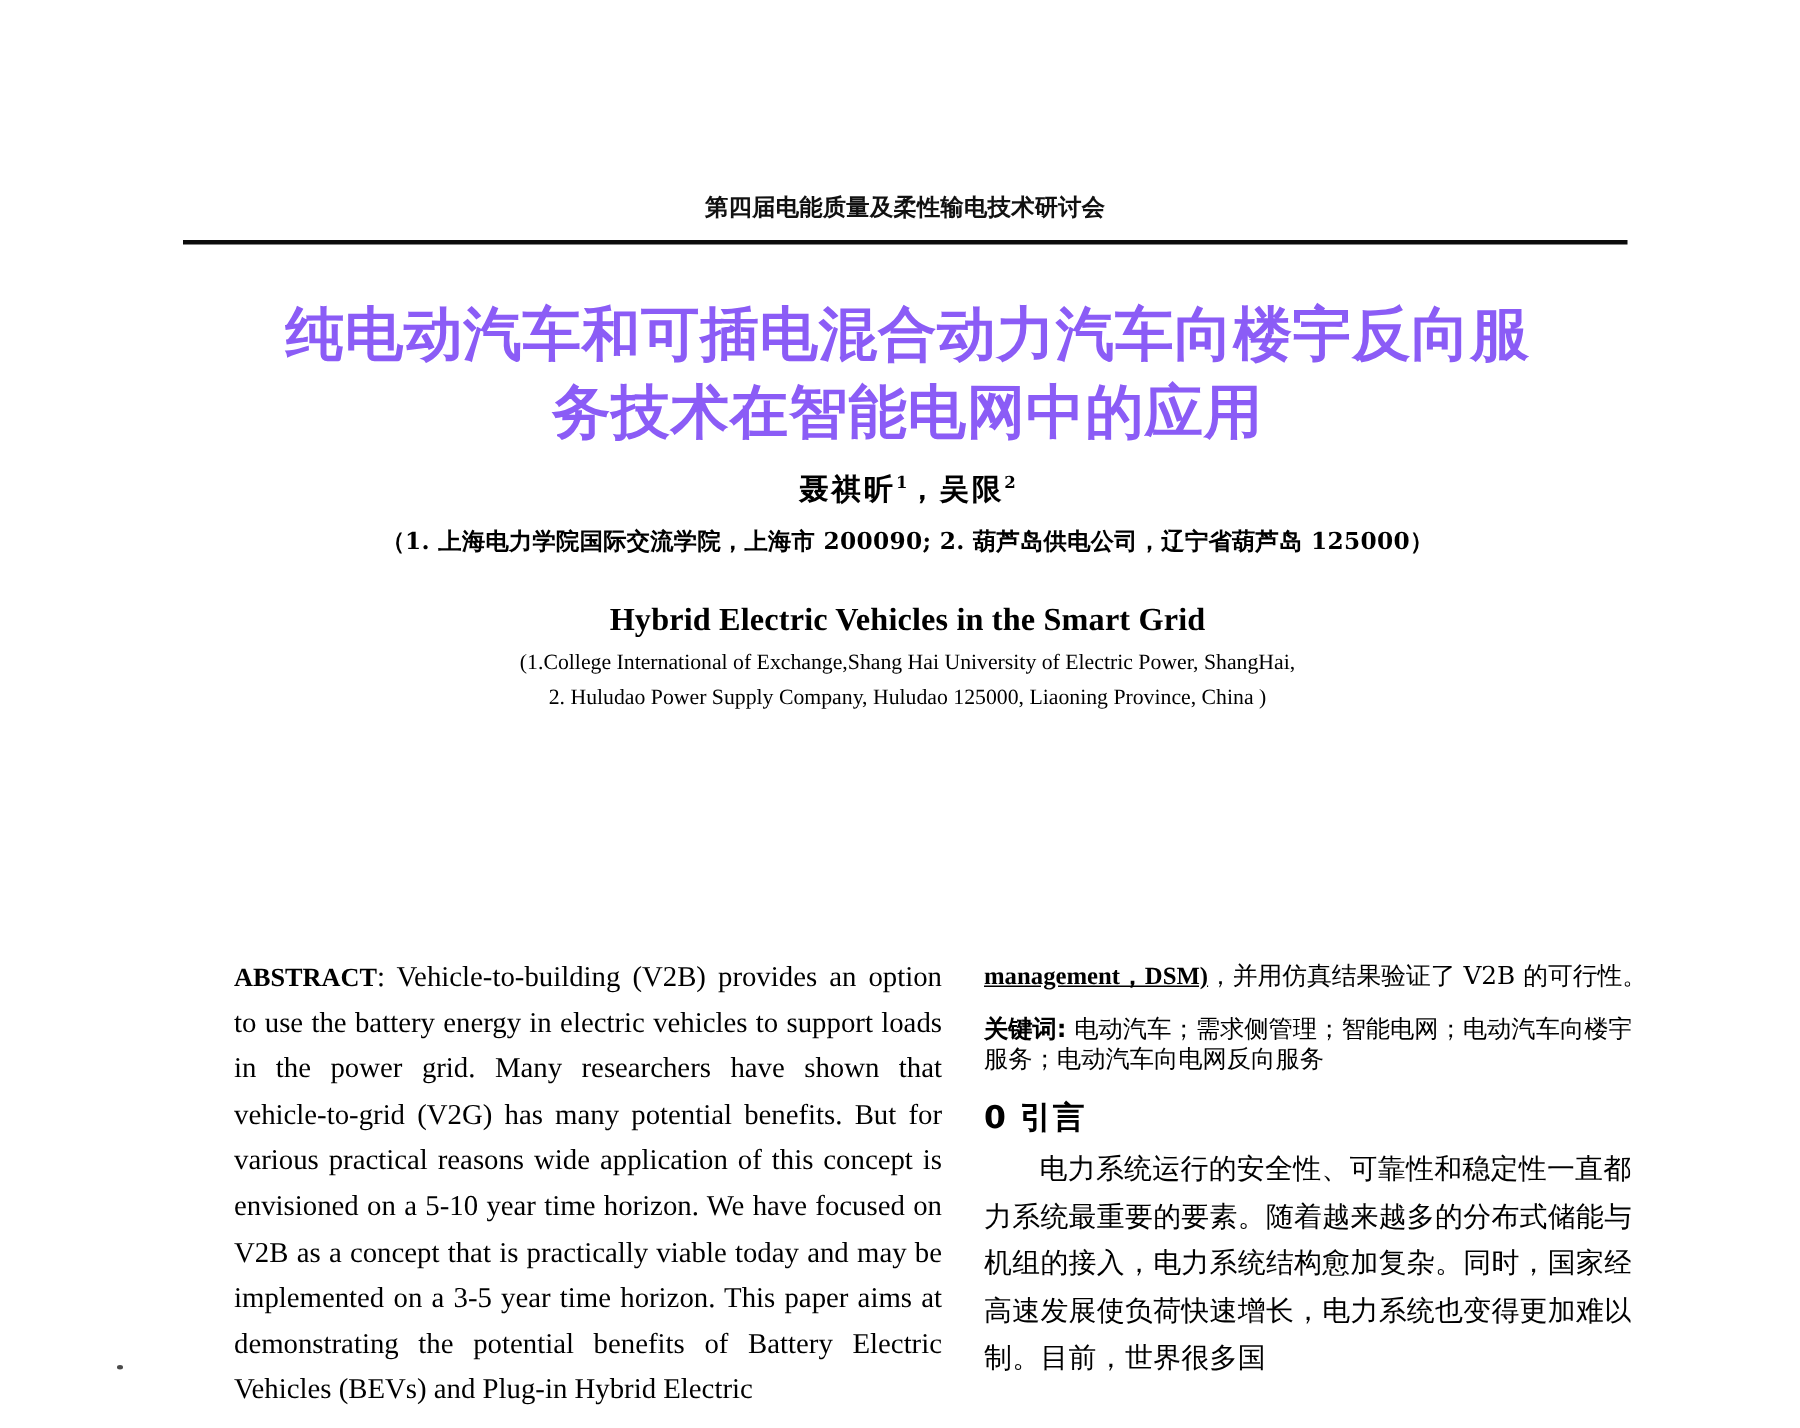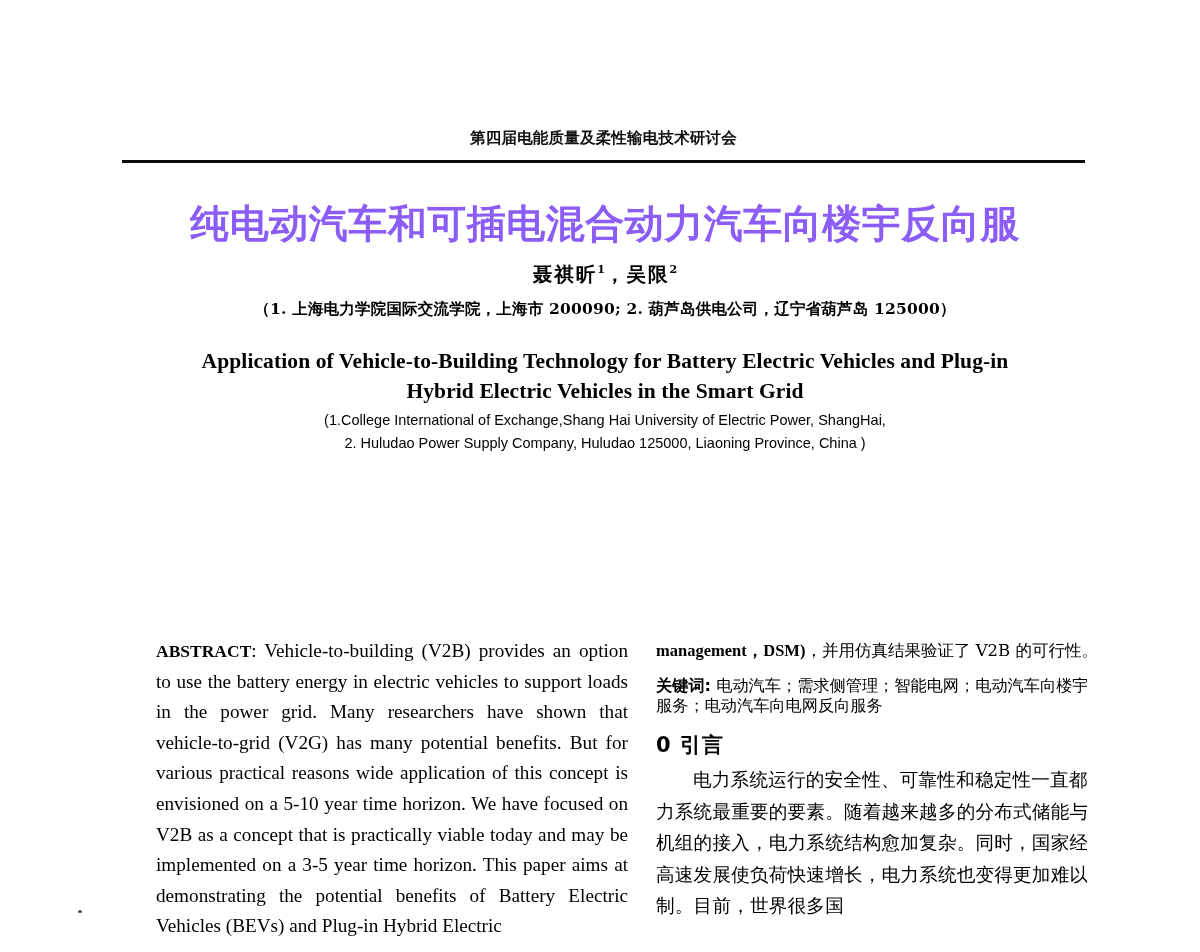--- a/index.html
+++ b/index.html
@@ -103,21 +103,21 @@
     font-size: 18px;
     line-height: 24px;
   }
   .en-authors sup {
     font-size: 11px;
     vertical-align: super;
   }
 
   .en-affil {
     margin-top: 3px;
-    font-family: Liberation Sans, sans-serif;
+    font-family: Liberation Serif, serif;
     font-size: 14.5px;
     line-height: 23px;
   }
 
   
   .columns {
     position: absolute;
     left: 122px;
     top: 636px;
     width: 965px;
@@ -151,20 +151,21 @@
   .cn-tail {
     font-family: "DejaVu Serif", serif;
     font-size: 16.5px;
     line-height: 30px;
     margin: 0;
     white-space: nowrap;
   }
   .cn-tail .en {
     font-family: "Liberation Serif", serif;
     font-weight: bold;
+    text-decoration: underline;
   }
 
   .keywords {
     font-family: "DejaVu Sans", sans-serif;
     font-size: 16.2px;
     line-height: 20px;
     margin: 10px 0 0 0;
   }
   .keywords .kw-lbl { font-weight: bold; }
 
@@ -200,30 +201,30 @@
 <div class="page">
 
   <div class="running-head">第四届电能质量及柔性输电技术研讨会</div>
 
   <div class="head-rule"></div>
 
   <div class="title-block">
 
     <div class="cn-title">
       <div>纯电动汽车和可插电混合动力汽车向楼宇反向服</div>
+      <div>务技术在智能电网中的应用</div>
     </div>
 
     <div class="cn-authors">
       <span>聂祺昕</span><sup>1</sup><span>，吴限</span><sup>2</sup>
     </div>
 
     <div class="cn-affil">（1. 上海电力学院国际交流学院，上海市 200090; 2. 葫芦岛供电公司，辽宁省葫芦岛 125000）</div>
 
     <div class="en-title">
-      <div>Application of Vehicle-to-Building Technology for Battery Electric Vehicles and Plug-in</div>
       <div>Hybrid Electric Vehicles in the Smart Grid</div>
     </div>
 
 
     <div class="en-affil">
       <div>(1.College International of Exchange,Shang Hai University of Electric Power, ShangHai,</div>
       <div>2. Huludao Power Supply Company, Huludao 125000, Liaoning Province, China )</div>
     </div>
 
   </div>

